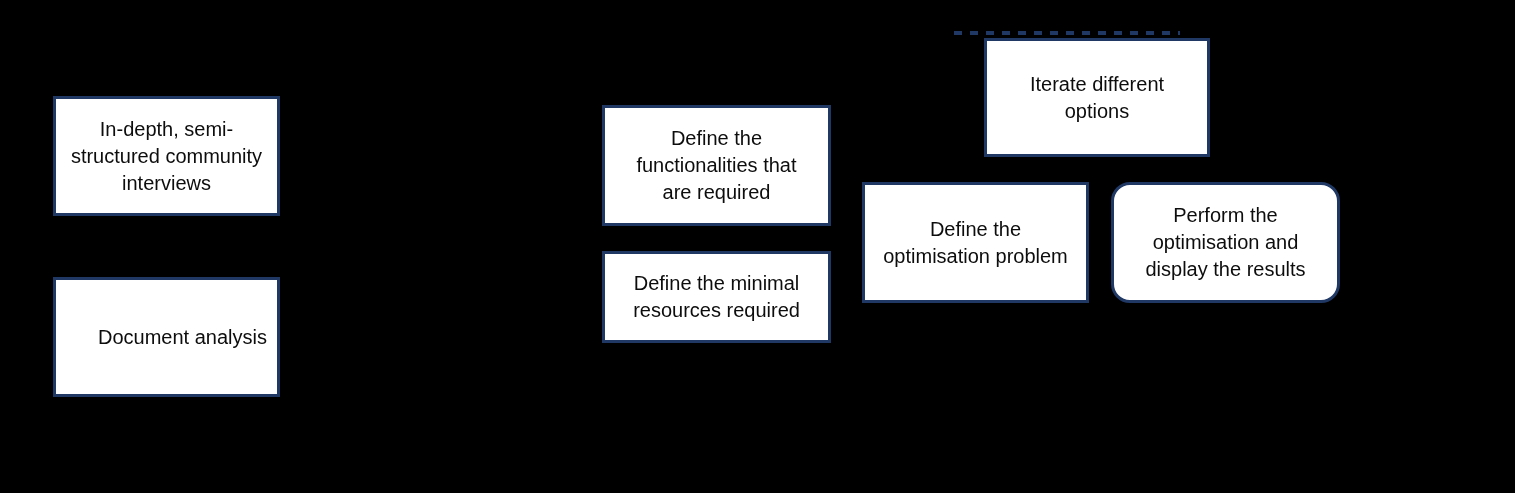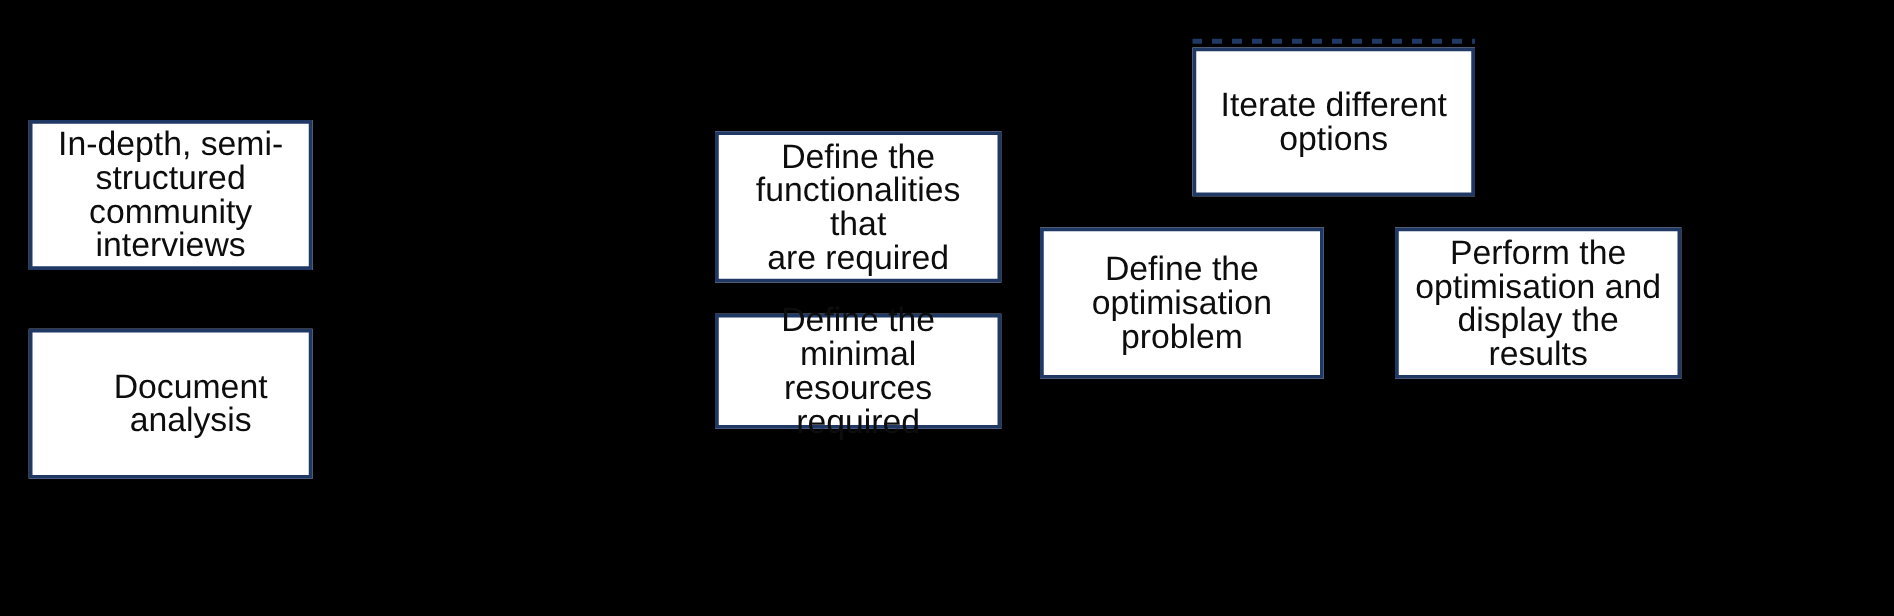--- a/index.html
+++ b/index.html
@@ -18,36 +18,37 @@
   .node {
     position: absolute;
     box-sizing: border-box;
     background: #ffffff;
     border: 3px solid #1f3864;
     display: flex;
     align-items: center;
     justify-content: center;
     text-align: center;
     color: #0d0d0d;
-    font-size: 27px;
+    font-size: 20px;
     line-height: 27px;
+    margin-left: 30px;
   }
   .node span {
     white-space: pre-line;
     padding: 0 4px;
   }
   
   .n-community     { left: 23px;   top: 96px;  width: 227px; height: 120px; }
-  .n-document      { left: 23px;   top: 263px; width: 227px; height: 120px; padding-left: 32px; }
+  .n-document      { left: 23px;   top: 277px; width: 227px; height: 120px; padding-left: 32px; }
   .n-codesign      { left: 315px;  top: 182px; width: 228px; height: 120px; }
   .n-functional    { left: 572px;  top: 105px; width: 229px; height: 121px; }
   .n-resources     { left: 572px;  top: 251px; width: 229px; height: 92px; }
   .n-iterate       { left: 954px;  top: 38px;  width: 226px; height: 119px; }
   .n-optproblem    { left: 832px;  top: 182px; width: 227px; height: 121px; }
-  .n-perform       { left: 1116px; top: 182px; width: 229px; height: 121px; }
+  .n-perform       { left: 1081px; top: 182px; width: 229px; height: 121px; border-radius: 19px; }
   
   .dashed-segment {
     position: absolute;
     left: 954px;
     top: 31px;
     width: 226px;
     height: 4px;
     background: repeating-linear-gradient(90deg, #1f3864 0 8px, transparent 8px 16px);
   }
   

